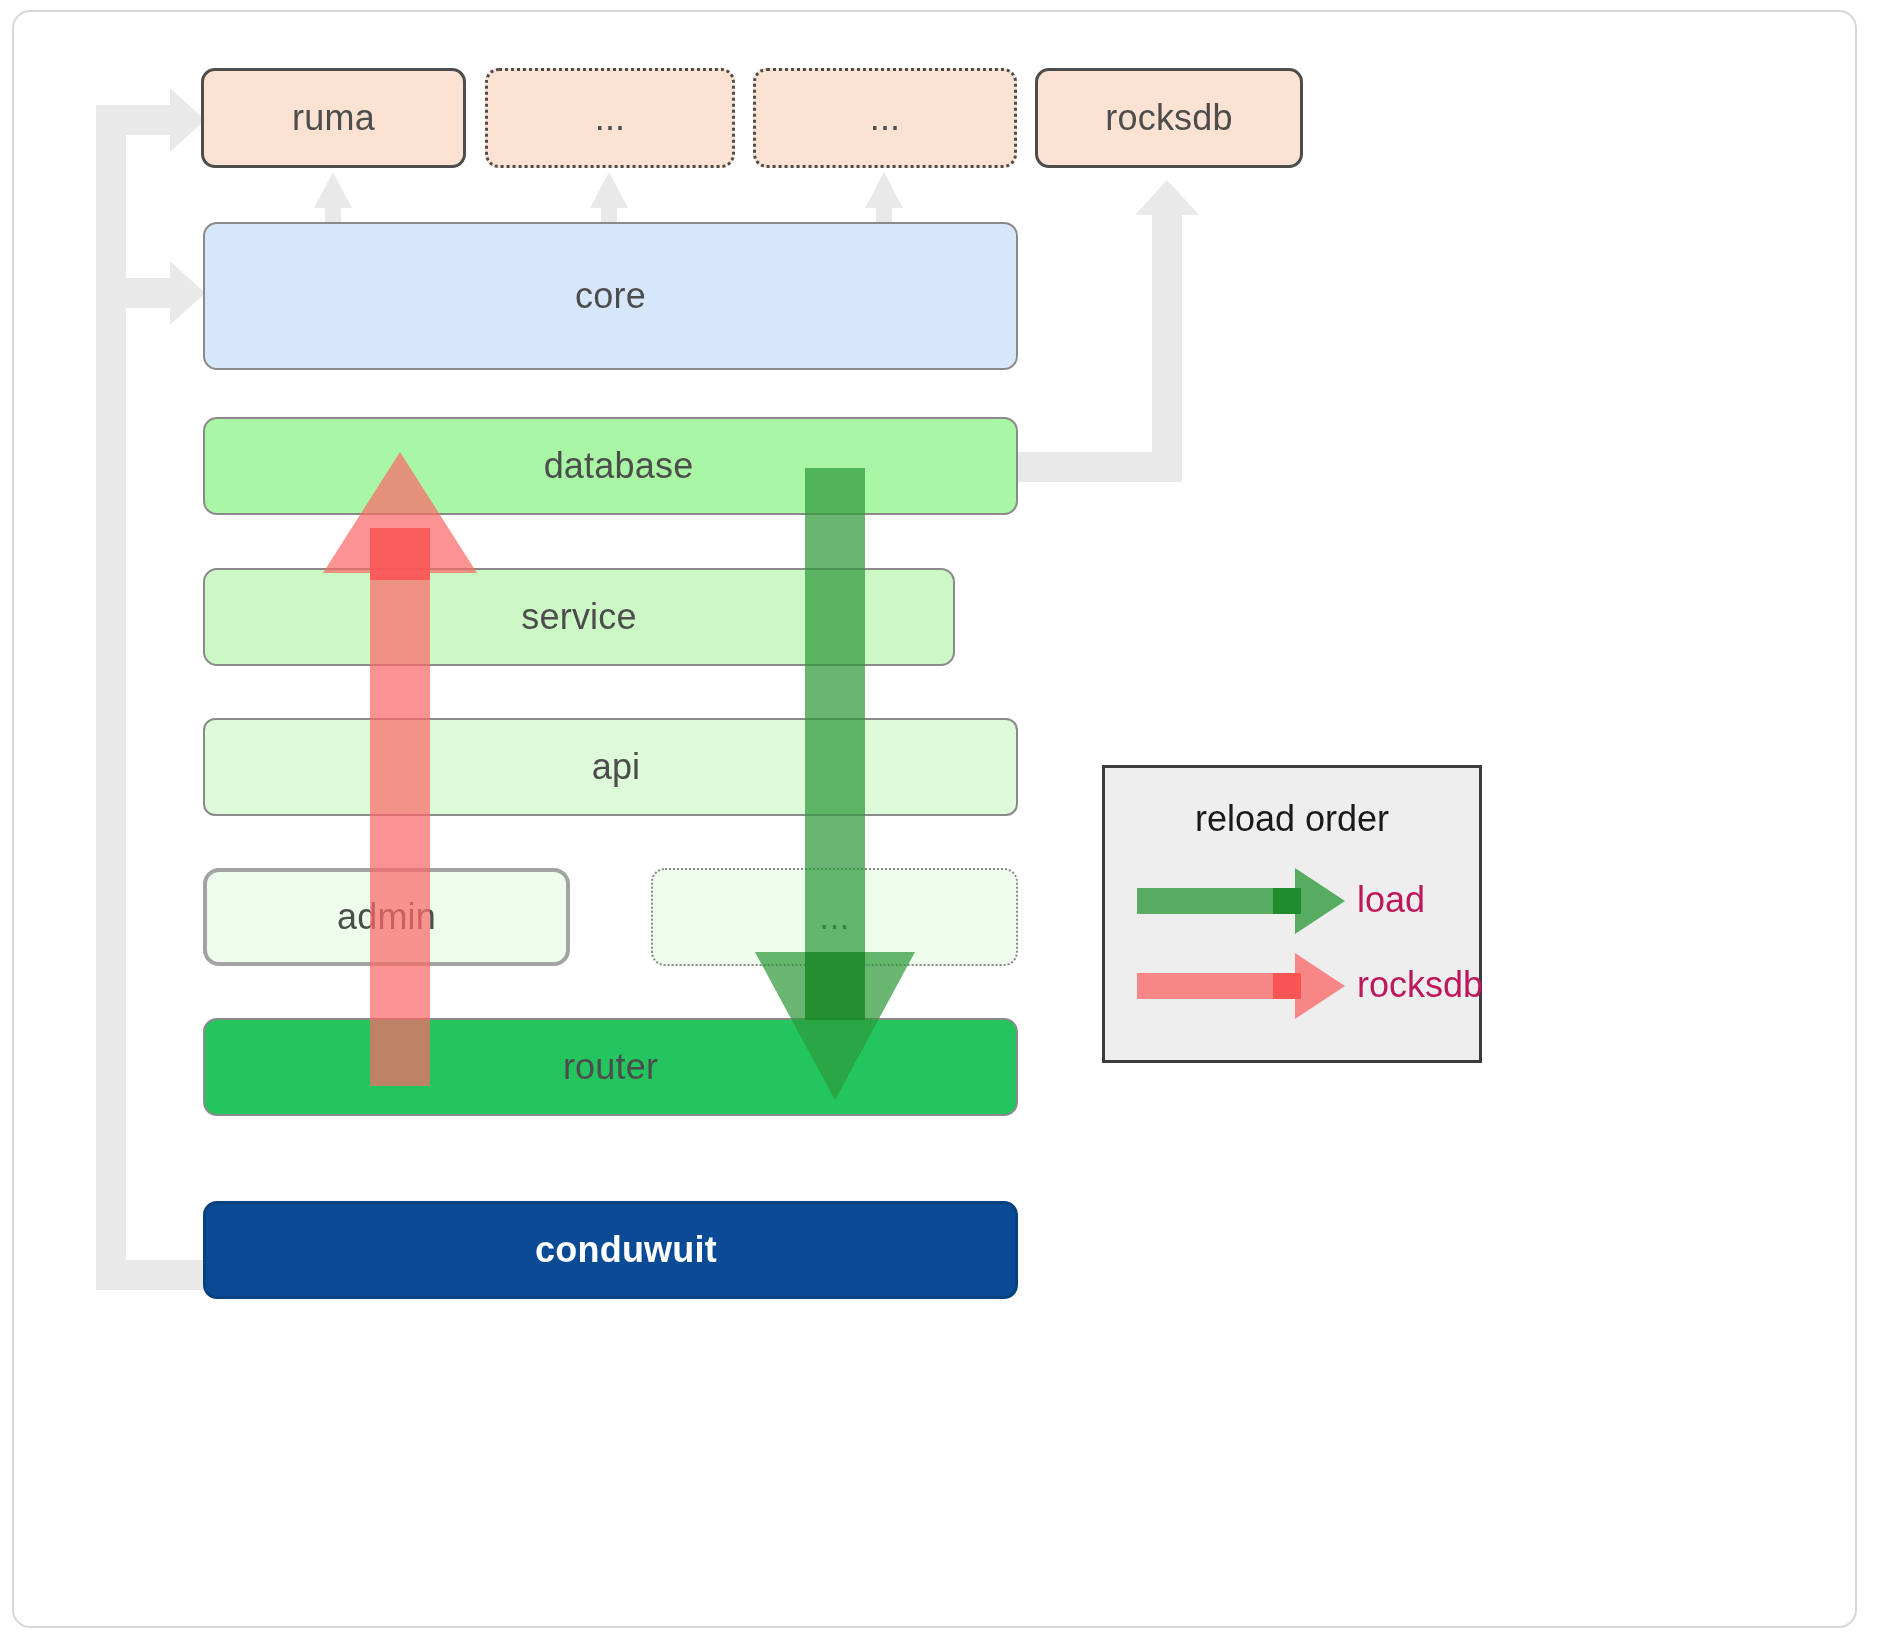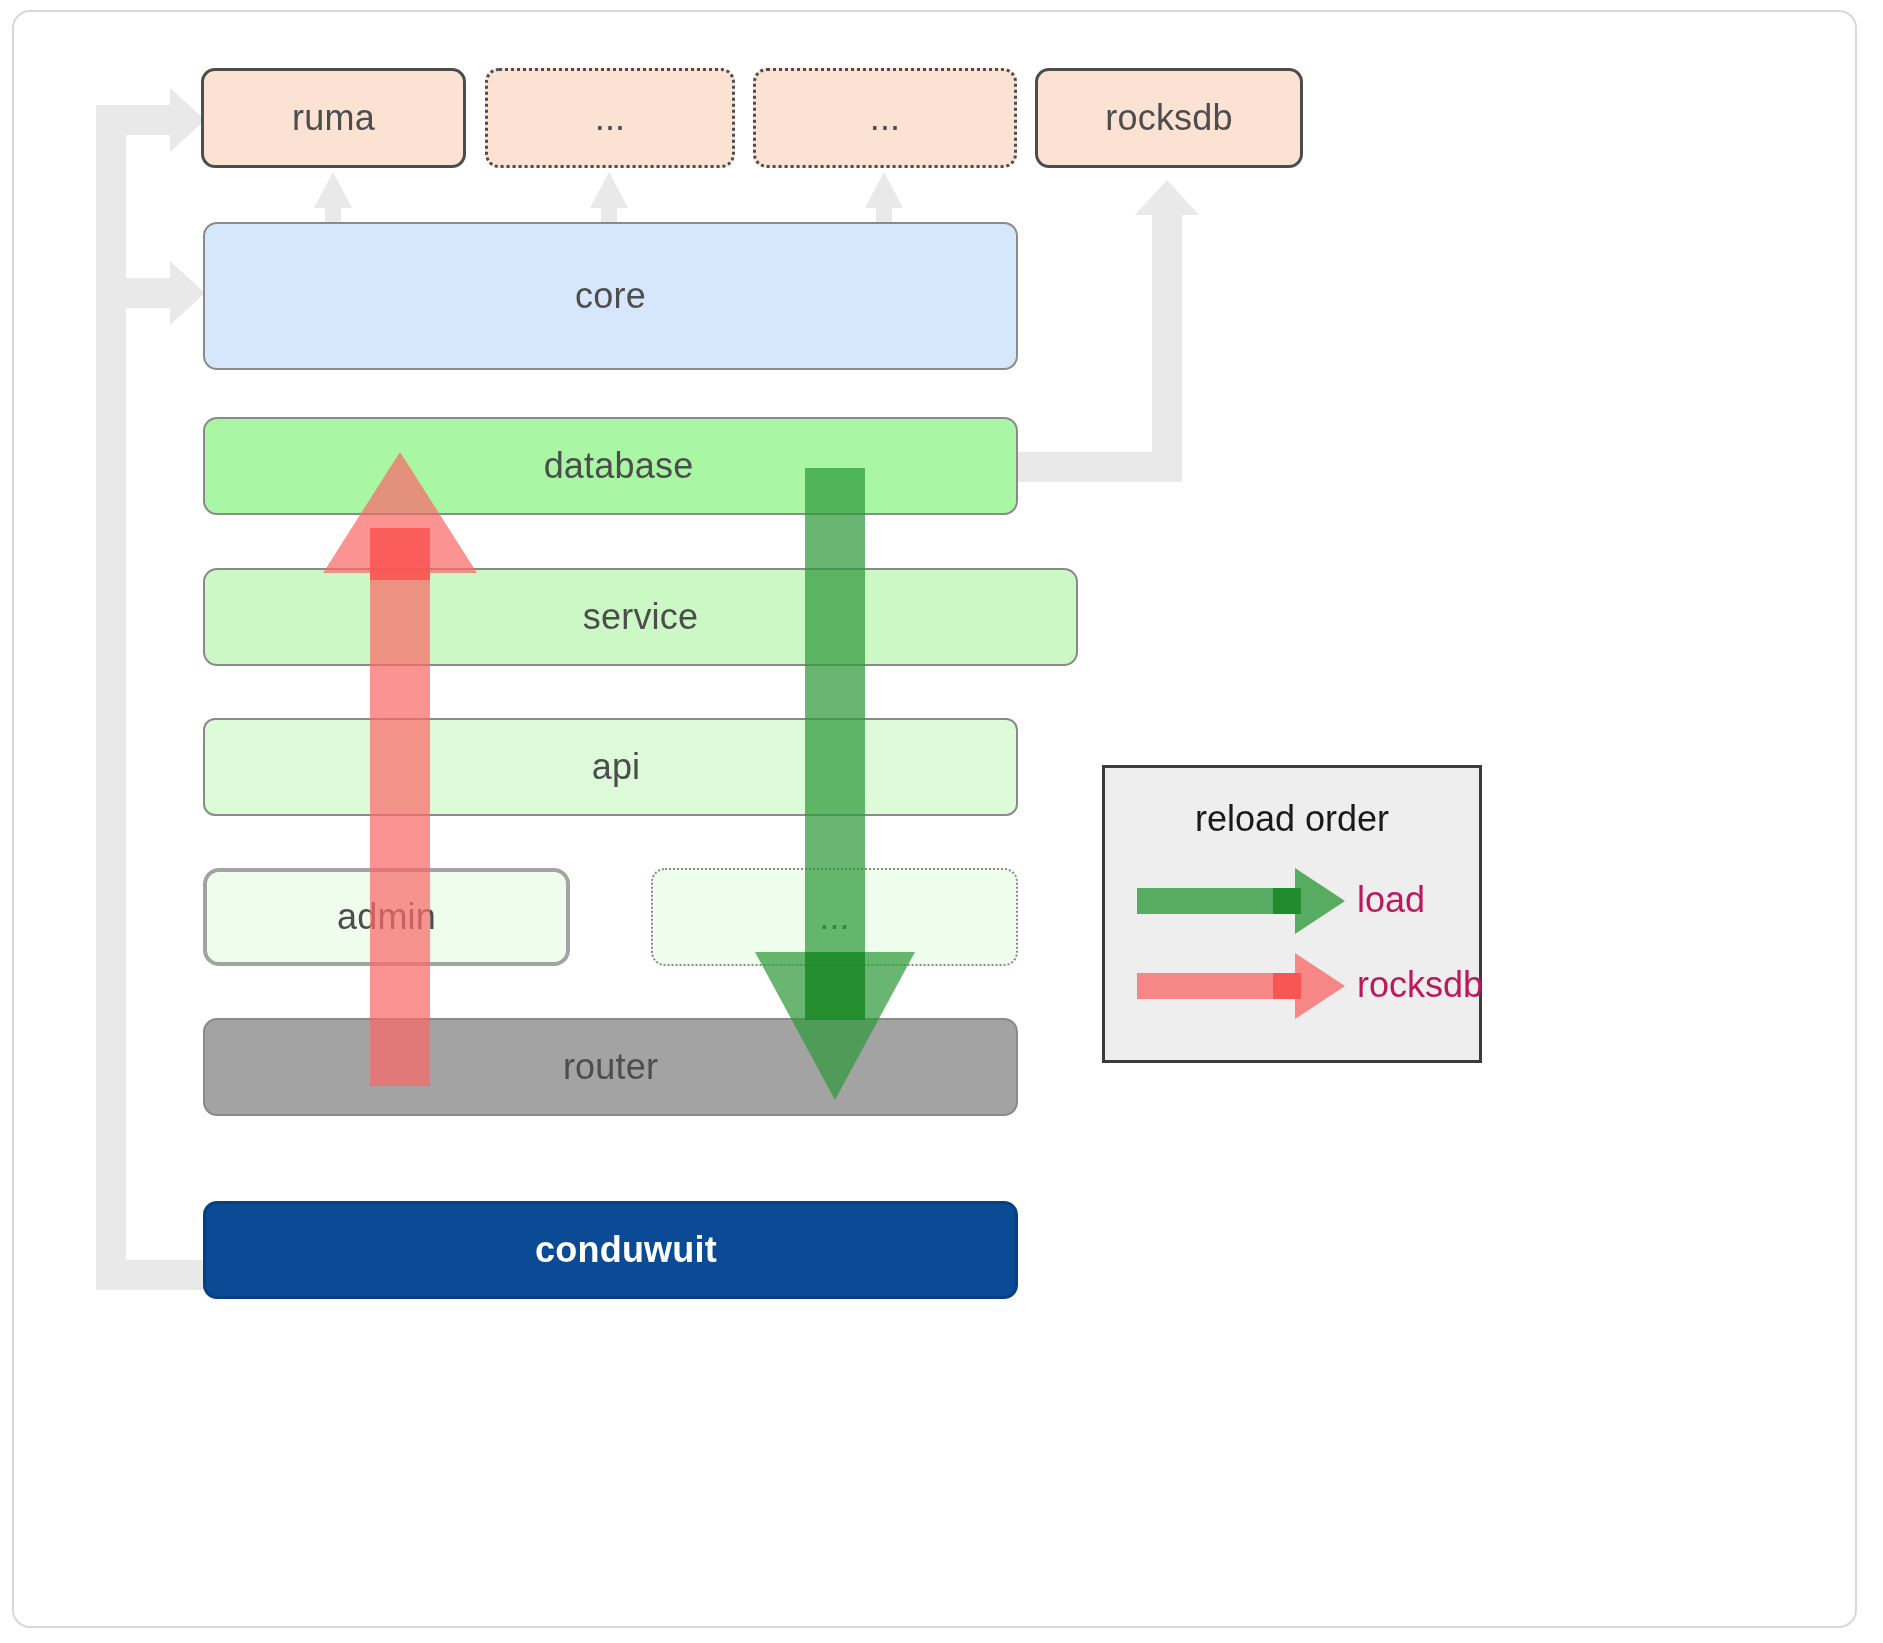--- a/index.html
+++ b/index.html
@@ -36,21 +36,21 @@
   .api-box{
     background:#ddfbd8;border:2px solid #8a8a8a;border-radius:12px;padding-left:11px;
   }
   .admin-box{
     background:#effdec;border:4px solid #a3a3a3;border-radius:16px;text-align:right;
   }
   .dots-box{
     background:#effdec;border:2px dotted #8a8a8a;border-radius:14px;
   }
   .router-box{
-    background:#a3a3a3;border:2px solid #8a8a8a;border-radius:14px;
+    background:#22c55e;border:2px solid #8a8a8a;border-radius:14px;
   }
   .conduwuit-box{
     background:#0b4b96;border:3px solid #06407f;border-radius:14px;color:#ffffff;font-weight:bold;padding-left:31px;
   }
 
   .lbl{pointer-events:none;}
 
   svg.overlay{position:absolute;left:0;top:0;width:1883px;height:1643px;overflow:visible;}
 
   .legend-box{
@@ -110,21 +110,21 @@
   </div>
 
   <div class="node core-box" style="left:203px;top:222px;width:815px;height:148px;font-size:36px;">
     <span class="lbl">core</span>
   </div>
 
   <div class="node db-box" style="left:203px;top:417px;width:815px;height:98px;font-size:36px;padding-left:16px;">
     <span class="lbl">database</span>
   </div>
 
-  <div class="node service-box" style="left:203px;top:568px;width:875px;height:98px;font-size:36px;">
+  <div class="node service-box" style="left:203px;top:568px;width:752px;height:98px;font-size:36px;">
     <span class="lbl">service</span>
   </div>
 
   <div class="node api-box" style="left:203px;top:718px;width:815px;height:98px;font-size:36px;">
     <span class="lbl">api</span>
   </div>
 
   <div class="node admin-box" style="left:203px;top:868px;width:367px;height:98px;font-size:36px;">
     <span class="lbl">admin</span>
   </div>

